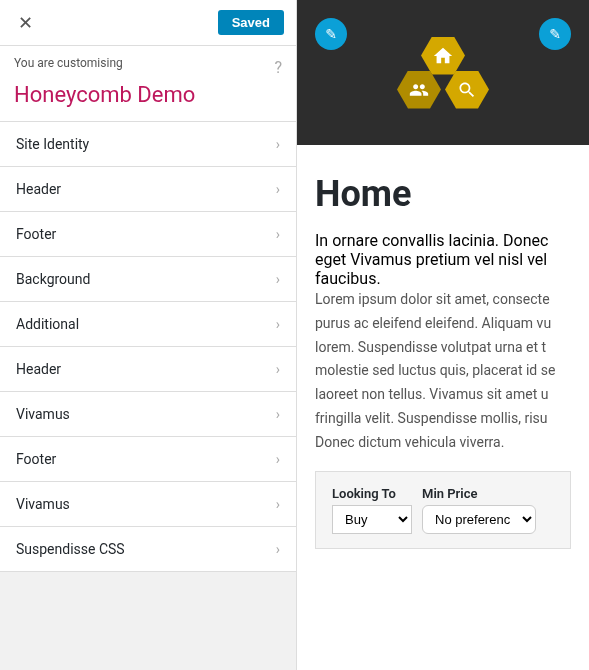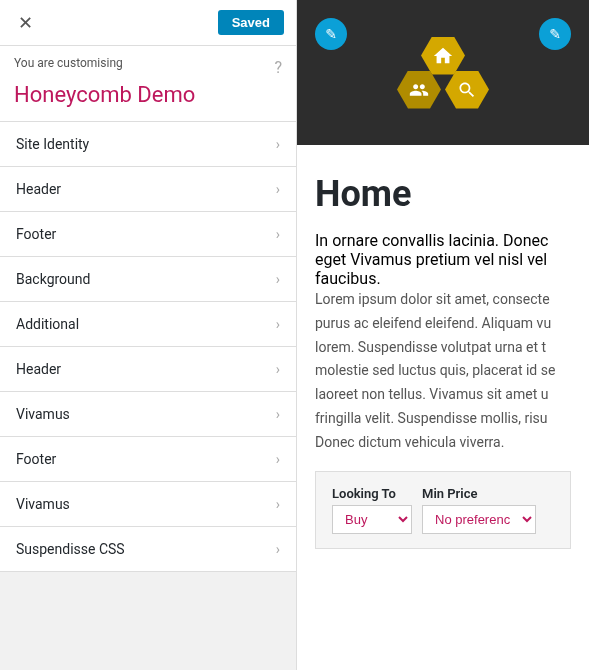--- a/index.html
+++ b/index.html
@@ -233,28 +233,29 @@
       font-size: 13px;
       font-weight: 600;
       color: #23282d;
     }
 
     .widget-select {
       padding: 5px 8px;
       border: 1px solid #ccc;
       background: #fff;
       font-size: 13px;
-      color: #be185d;
+      color: #000000;
       cursor: pointer;
       appearance: auto;
       min-width: 80px;
     }
 
     .widget-select-wide {
       min-width: 110px;
+      border-radius: 6px;
     }
   </style>
 </head>
 <body>
 
 <div id="left-panel">
   <div id="top-bar">
     <button id="close-btn">✕</button>
     <button id="saved-btn">Saved</button>
   </div>

